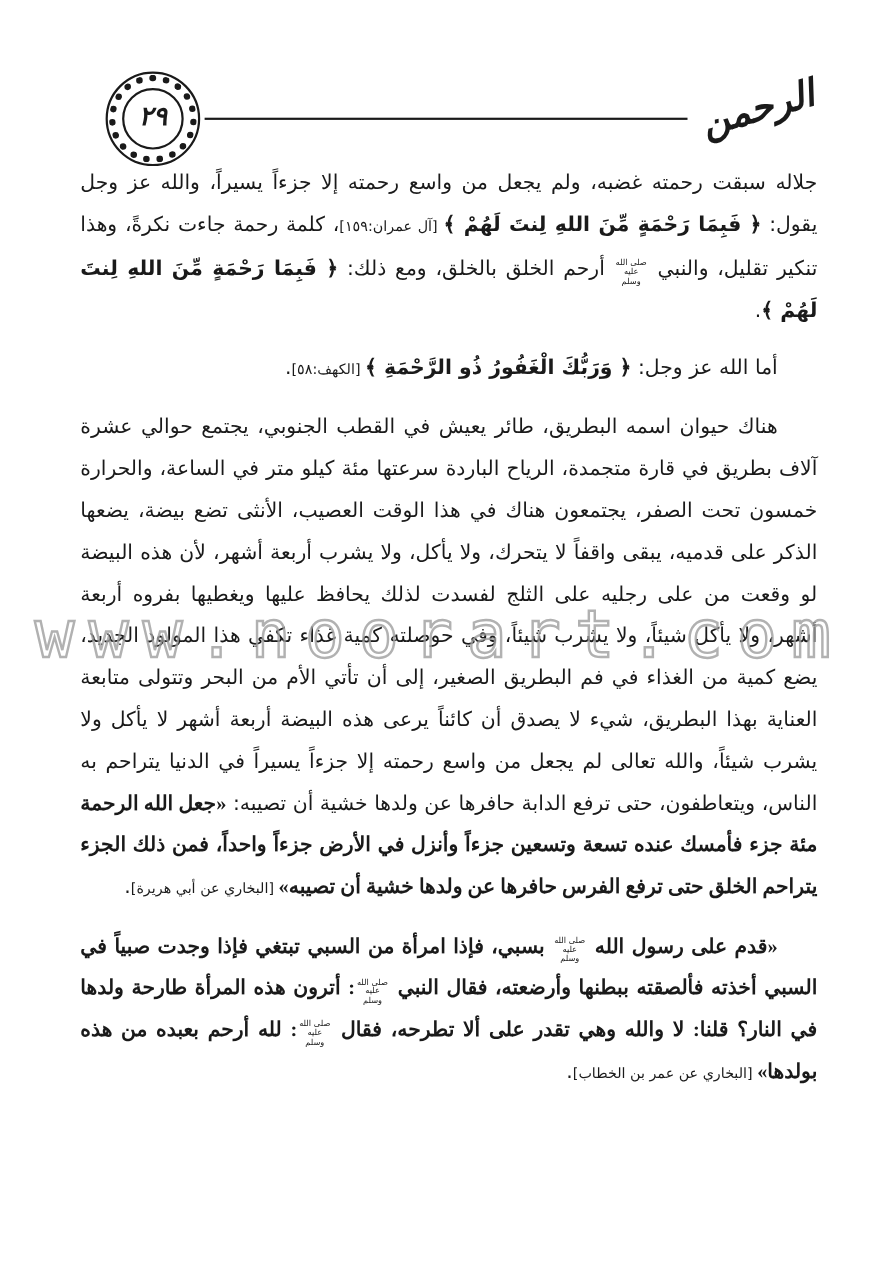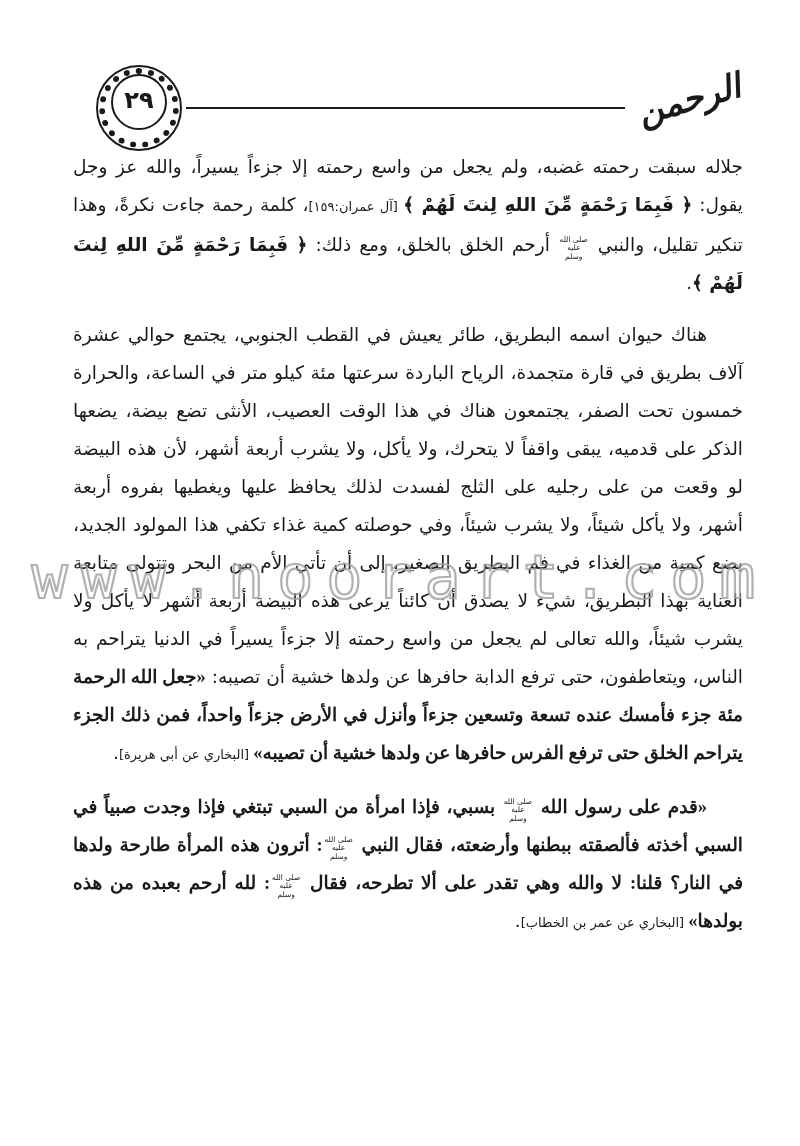--- a/index.html
+++ b/index.html
@@ -38,21 +38,23 @@
     flex: 0 0 auto;
     background: #fff;
   }
   .medallion-ring {
     width: 100%;
     height: 100%;
     box-sizing: border-box;
     border: 6px dotted #1a1a1a;
     border-radius: 50%;
     display: flex;
+    align-items: center;
     justify-content: center;
+    font-style: italic;
   }
   .medallion-number {
     width: 56px;
     height: 56px;
     box-sizing: border-box;
     border: 2px solid #1a1a1a;
     border-radius: 50%;
     display: flex;
     align-items: center;
     justify-content: center;
@@ -149,20 +151,21 @@
     <div class="header-rule"></div>
     <div class="book-title">الرحمن</div>
   </div>
 
   <div class="watermark">www.noorart.com</div>
 
   <div class="bodytext">
 
     <p class="continuation"><span>جلاله سبقت رحمته غضبه، ولم يجعل من واسع رحمته إلا جزءاً يسيراً، والله عز وجل يقول: </span><span class="quran">﴿ فَبِمَا رَحْمَةٍ مِّنَ اللهِ لِنتَ لَهُمْ ﴾</span><span class="ref"> [آل عمران:١٥٩]</span><span>، كلمة رحمة جاءت نكرةً، وهذا تنكير تقليل، والنبي </span><span class="pbuh">صلى الله عليه وسلم</span><span> أرحم الخلق بالخلق، ومع ذلك: </span><span class="quran">﴿ فَبِمَا رَحْمَةٍ مِّنَ اللهِ لِنتَ لَهُمْ ﴾</span><span>.</span></p>
 
+    <p><span>أما الله عز وجل: </span><span class="quran">﴿ وَرَبُّكَ الْغَفُورُ ذُو الرَّحْمَةِ ﴾</span><span class="ref"> [الكهف:٥٨]</span><span>.</span></p>
 
 
     <p><span>هناك حيوان اسمه البطريق، طائر يعيش في القطب الجنوبي، يجتمع حوالي عشرة آلاف بطريق في قارة متجمدة، الرياح الباردة سرعتها مئة كيلو متر في الساعة، والحرارة خمسون تحت الصفر، يجتمعون هناك في هذا الوقت العصيب، الأنثى تضع بيضة، يضعها الذكر على قدميه، يبقى واقفاً لا يتحرك، ولا يأكل، ولا يشرب أربعة أشهر، لأن هذه البيضة لو وقعت من على رجليه على الثلج لفسدت لذلك يحافظ عليها ويغطيها بفروه أربعة أشهر، ولا يأكل شيئاً، ولا يشرب شيئاً، وفي حوصلته كمية غذاء تكفي هذا المولود الجديد، يضع كمية من الغذاء في فم البطريق الصغير، إلى أن تأتي الأم من البحر وتتولى متابعة العناية بهذا البطريق، شيء لا يصدق أن كائناً يرعى هذه البيضة أربعة أشهر لا يأكل ولا يشرب شيئاً، والله تعالى لم يجعل من واسع رحمته إلا جزءاً يسيراً في الدنيا يتراحم به الناس، ويتعاطفون، حتى ترفع الدابة حافرها عن ولدها خشية أن تصيبه: </span><span class="hadith">«جعل الله الرحمة مئة جزء فأمسك عنده تسعة وتسعين جزءاً وأنزل في الأرض جزءاً واحداً، فمن ذلك الجزء يتراحم الخلق حتى ترفع الفرس حافرها عن ولدها خشية أن تصيبه»</span><span class="ref"> [البخاري عن أبي هريرة]</span><span>.</span></p>
 
     <p><span class="hadith">«قدم على رسول الله </span><span class="pbuh">صلى الله عليه وسلم</span><span class="hadith"> بسبي، فإذا امرأة من السبي تبتغي فإذا وجدت صبياً في السبي أخذته فألصقته ببطنها وأرضعته، فقال النبي </span><span class="pbuh">صلى الله عليه وسلم</span><span class="hadith">: أترون هذه المرأة طارحة ولدها في النار؟ قلنا: لا والله وهي تقدر على ألا تطرحه، فقال </span><span class="pbuh">صلى الله عليه وسلم</span><span class="hadith">: لله أرحم بعبده من هذه بولدها»</span><span class="ref"> [البخاري عن عمر بن الخطاب]</span><span>.</span></p>
 
   </div>
 </div>
 
 </body></html>

